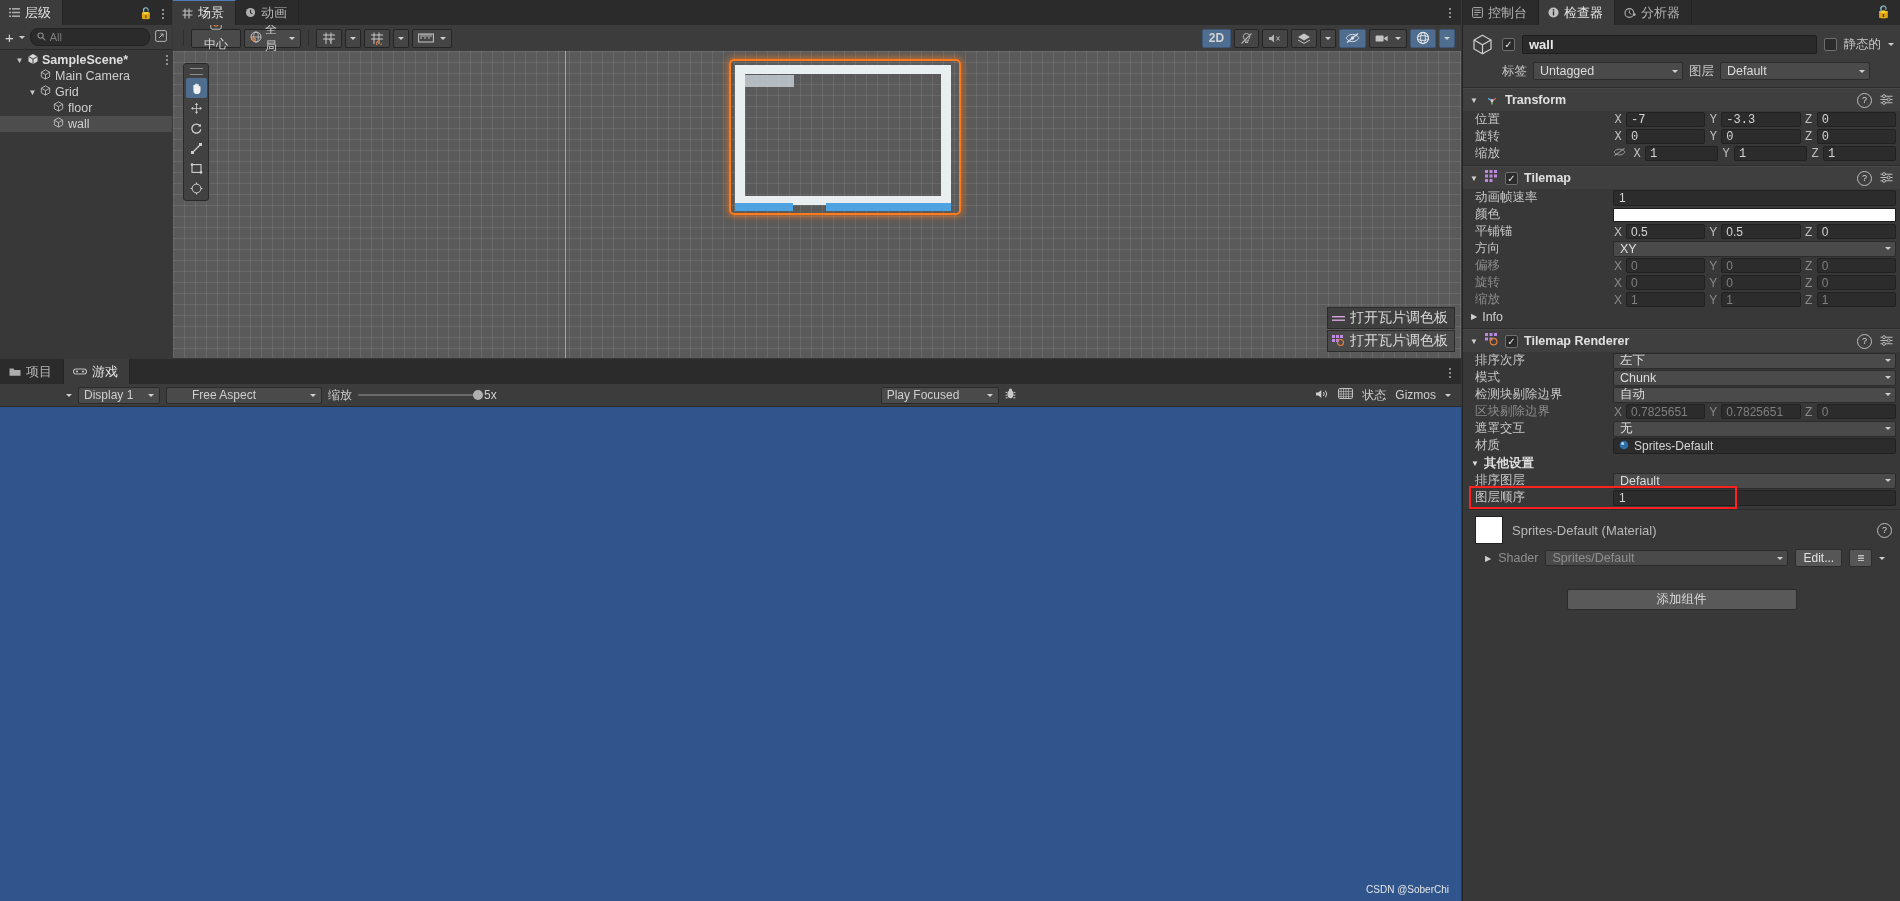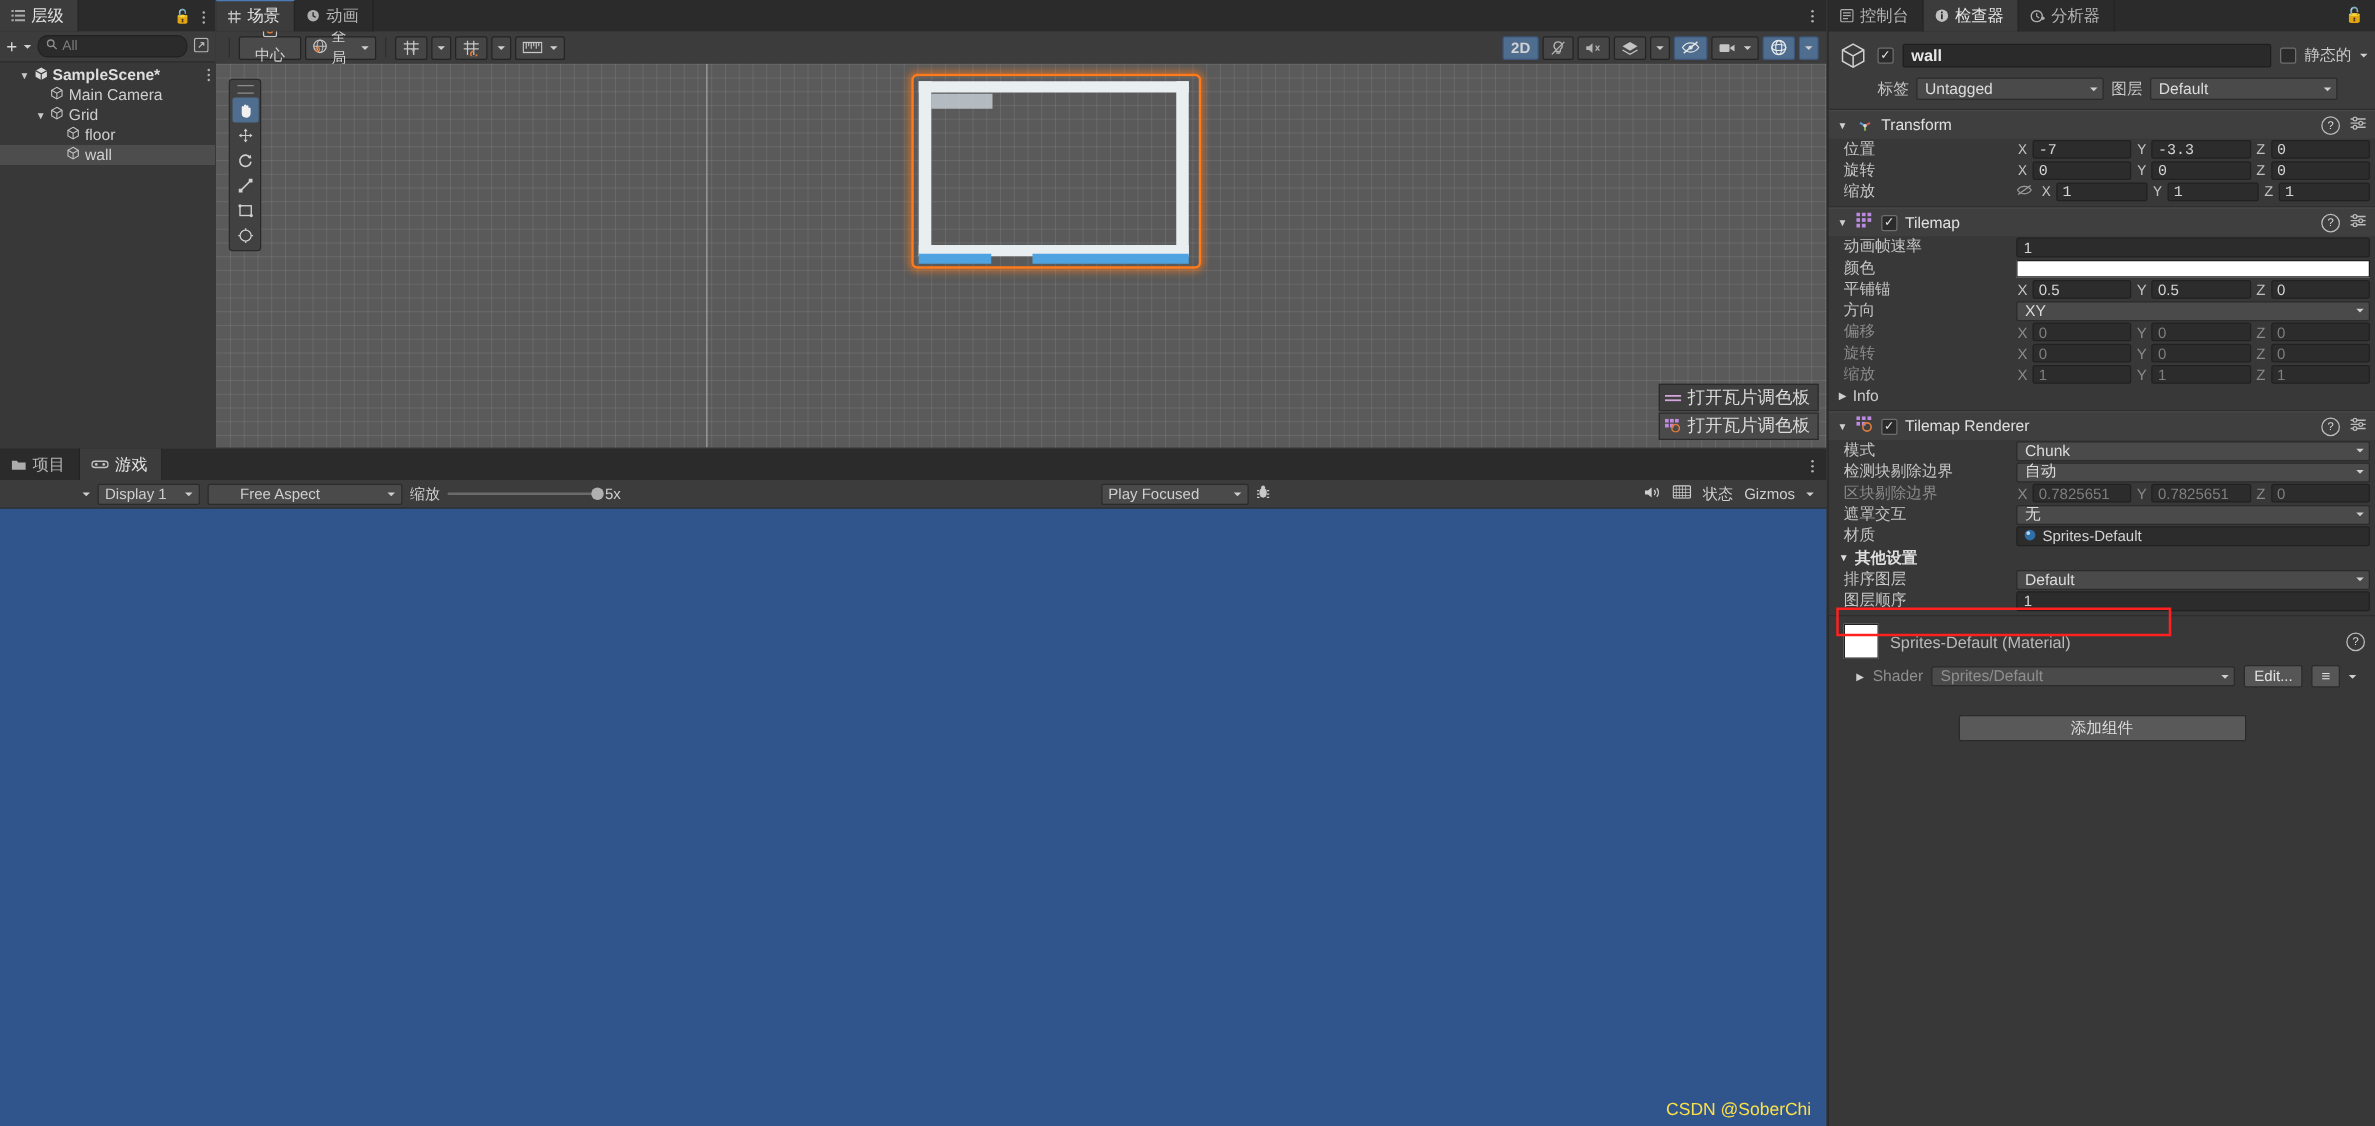--- a/index.html
+++ b/index.html
@@ -66,21 +66,21 @@
 
   
   #game{left:0;top:359px;width:1461px;height:542px;background:#383838;}
   #game .tabbar{width:1461px;}
   .g-toolbar{height:22px;background:#3c3c3c;display:flex;align-items:center;gap:6px;padding:0 6px;font-size:12px;color:#cfcfcf;border-bottom:1px solid #2a2a2a;}
   .g-drop{height:17px;background:#4a4a4a;border:1px solid #2b2b2b;border-radius:2px;display:inline-flex;align-items:center;gap:6px;padding:0 5px;box-sizing:border-box;}
   .g-plain{display:inline-flex;align-items:center;gap:5px;}
   .slider{width:120px;height:2px;background:#6b6b6b;position:relative;border-radius:2px;}
   .slider .knob{position:absolute;right:-5px;top:-4px;width:10px;height:10px;border-radius:50%;background:#b0b0b0;}
   .g-body{position:relative;width:1461px;height:494px;background:#30558d;overflow:hidden;}
-  .watermark{position:absolute;right:12px;bottom:6px;color:#fde047;font-size:14px;}
+  .watermark{position:absolute;right:12px;bottom:6px;color:#e5e5e5;font-size:10px;}
 
   
   #inspector{left:1462px;top:0;width:438px;height:901px;background:#383838;border-left:1px solid #242424;}
   #inspector .tabbar{width:438px;}
   .insp-lock{position:absolute;right:10px;top:5px;color:#b9b9b9;font-size:12px;}
   .go-head{background:#3c3c3c;padding:6px 6px 7px 6px;border-bottom:1px solid #2d2d2d;}
   .go-row1{display:flex;align-items:center;gap:7px;}
   .gi-cube{width:26px;height:26px;display:flex;align-items:center;justify-content:center;position:relative;}
   .chk{width:13px;height:13px;background:#2b2b2b;border:1px solid #6e6e6e;border-radius:2px;display:inline-flex;align-items:center;
        justify-content:center;font-size:10px;color:#e8e8e8;box-sizing:border-box;flex:0 0 13px;}
@@ -89,21 +89,21 @@
   .static-lbl{font-size:12.5px;color:#c8c8c8;}
   .go-row2{display:flex;align-items:center;gap:6px;margin-top:5px;padding-left:33px;}
   .lbl-s{font-size:12.5px;color:#c6c6c6;}
   .dd{height:18px;background:#4a4a4a;border:1px solid #2b2b2b;border-radius:2px;display:flex;align-items:center;
       padding:0 4px 0 6px;font-size:12.5px;color:#dcdcdc;box-sizing:border-box;}
   .dd .caret{margin-left:auto;}
 
   .comp{border-bottom:1px solid #2d2d2d;background:#383838;}
   .comp-head{height:22px;background:#3f3f3f;display:flex;align-items:center;gap:6px;padding:0 7px;border-top:1px solid #484848;}
   .comp-head .tri{font-size:8px;color:#cfcfcf;width:9px;}
-  .comp-head .title{font-weight:normal;font-size:12.5px;color:#e0e0e0;}
+  .comp-head .title{font-weight:bold;font-size:12.5px;color:#e0e0e0;}
   .comp-head .right{margin-left:auto;display:flex;gap:8px;align-items:center;color:#bcbcbc;font-size:11px;}
   .help-ic{width:13px;height:13px;border-radius:50%;border:1px solid #bdbdbd;display:inline-flex;align-items:center;
            justify-content:center;font-size:9px;color:#dcdcdc;}
   .prow{height:17px;display:flex;align-items:center;padding:0 4px 0 12px;font-size:12.5px;}
   .prow .pname{width:138px;color:#c6c6c6;flex:0 0 138px;}
   .prow .pname.dim{color:#8a8a8a;}
   .fld{height:15px;background:#2c2c2c;border:1px solid #212121;border-radius:2px;display:flex;align-items:center;
        padding:0 4px;font-size:12px;color:#d4d4d4;box-sizing:border-box;}
   .fld.dim{color:#7f7f7f;}
   .xyz{display:flex;align-items:center;gap:3px;flex:1;}
@@ -758,20 +758,27 @@
               <span><svg width="13" height="11" viewBox="0 0 13 11">
                   <path d="M0.5 2.2H12.5M0.5 5.5H12.5M0.5 8.8H12.5" stroke="#bcbcbc" stroke-width="1.1"></path>
                   <circle cx="4" cy="2.2" r="1.5" fill="#3f3f3f" stroke="#bcbcbc" stroke-width="1"></circle>
                   <circle cx="8.6" cy="5.5" r="1.5" fill="#3f3f3f" stroke="#bcbcbc" stroke-width="1"></circle>
                   <circle cx="4" cy="8.8" r="1.5" fill="#3f3f3f" stroke="#bcbcbc" stroke-width="1"></circle>
                 </svg></span>
             </span>
           </div>
           <div style="padding-bottom: 3px; position: relative;">
             <div class="prow">
+              <span class="pname">排序次序</span>
+              <span class="wdd">
+                <span>左下</span>
+                <span class="caret sm" style="margin-left:auto;"></span>
+              </span>
+            </div>
+            <div class="prow">
               <span class="pname">模式</span>
               <span class="wdd">
                 <span>Chunk</span>
                 <span class="caret sm" style="margin-left:auto;"></span>
               </span>
             </div>
             <div class="prow">
               <span class="pname">检测块剔除边界</span>
               <span class="wdd">
                 <span>自动</span>

